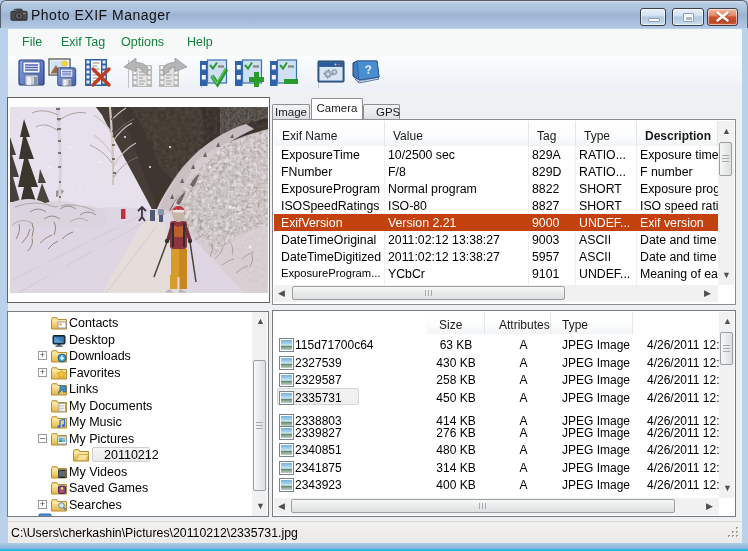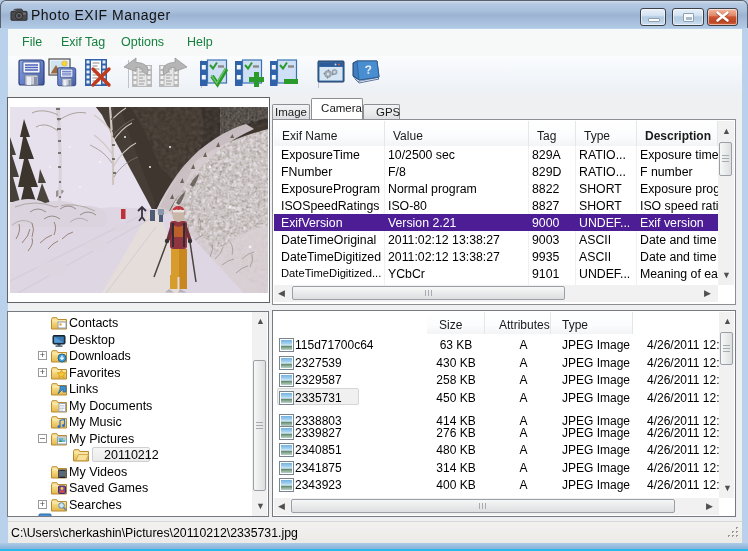--- a/index.html
+++ b/index.html
@@ -38,32 +38,32 @@
 #photopanel { left:7px; top:97px; width:263px; height:206px; background:#fff; border:1px solid #5f6368; }
 #treepanel { left:7px; top:311px; width:262px; height:206px; background:#fff; border:1px solid #767b82; }
 #tabpanel  { left:272px; top:119px; width:464px; height:186px; background:#fff; border:1px solid #8c8e94; }
 #filepanel { left:272px; top:310px; width:464px; height:207px; background:#fff; border:1px solid #767b82; }
 
 
 .tab { position:absolute; font-size:11.5px; color:#1a1a1a; text-align:center;
   border:1px solid #8c8e94; border-bottom:none; border-radius:2px 2px 0 0;
   background:linear-gradient(180deg,#f2f3f4 0,#e9eaeb 60%,#dcdee0 100%); }
 #tab1 { left:272px; top:104px; width:38px; height:15px; padding-top:1px;}
-#tab2 { left:311px; top:98px; width:52px; height:21px; padding-top:3px; background:#fff; z-index:5;text-align:right; }
+#tab2 { left:311px; top:98px; width:52px; height:21px; padding-top:3px; background:#fff; z-index:5; }
 #tab3 { left:363px; top:104px; width:37px; height:15px; padding-top:1px;padding-left:12px;}
 
 
 #grid { left:274px; top:121px; width:460px; height:181px; background:#fff; font-size:12.3px; }
 .gh { position:absolute; top:0; height:25px; border-right:1px solid #e4e6e8;
   background:linear-gradient(180deg,#ffffff 0,#fbfcfd 60%,#f2f4f6 100%); color:#1a1a1a; }
 .gh span { position:absolute; top:8px; left:8px; font-size:12px; }
 .grow { position:absolute; left:0; width:444px; height:17px; }
 .grow span { position:absolute; top:2px; }
 .c1 { left:7px; width:104px; overflow:hidden; } .c2 { left:114px; } .c3 { left:258px; } .c4 { left:305px; } .c5 { left:366px; }
-.gsel { background:#4c1d95; color:#fff; }
+.gsel { background:#c2410c; color:#fff; }
 .gline { position:absolute; top:25px; width:1px; height:139px; background:#f0f0f1; }
 
 
 .sb { position:absolute; background:#f1f1f1; }
 .sbthumb { position:absolute; border:1px solid #9aa0a5; border-radius:2px;
   background:linear-gradient(90deg,#f6f7f7 0,#eceded 40%,#dcdee0 100%); }
 .sbthumbh { position:absolute; border:1px solid #9aa0a5; border-radius:2px;
   background:linear-gradient(180deg,#f6f7f7 0,#eceded 40%,#dcdee0 100%); }
 .sbthumbh::after { content:""; position:absolute; top:3px; bottom:3px; left:50%; margin-left:-4px; width:8px;
   background:repeating-linear-gradient(90deg,#a6abb0 0 1px,rgba(0,0,0,0) 1px 3px); }
@@ -452,26 +452,26 @@
   <div class="grow" style="top:110px;">
       <span class="c1">DateTimeOriginal</span>
       <span class="c2">2011:02:12 13:38:27</span>
       <span class="c3">9003</span>
       <span class="c4">ASCII</span>
       <span class="c5">Date and time of</span>
     </div>
   <div class="grow" style="top:127px;">
       <span class="c1">DateTimeDigitized</span>
       <span class="c2">2011:02:12 13:38:27</span>
-      <span class="c3">9935</span>
+      <span class="c3">5957</span>
       <span class="c4">ASCII</span>
       <span class="c5">Date and time of</span>
     </div>
   <div class="grow" style="top:144px;">
-      <span class="c1" style="font-size:11.2px;">DateTimeDigitized...</span>
+      <span class="c1" style="font-size:11.2px;">ExposureProgram...</span>
       <span class="c2">YCbCr</span>
       <span class="c3">9101</span>
       <span class="c4">UNDEF...</span>
       <span class="c5">Meaning of each</span>
     </div>
 
   <div class="sb" style="left:444px;top:0;width:16px;height:164px;"></div>
   <div class="arr" style="left:448px;top:6px;">▲</div>
   <div class="sbthumb" style="left:445px;top:21px;width:13px;height:34px;"></div>
   <div class="arr" style="left:448px;top:150px;">▼</div>

